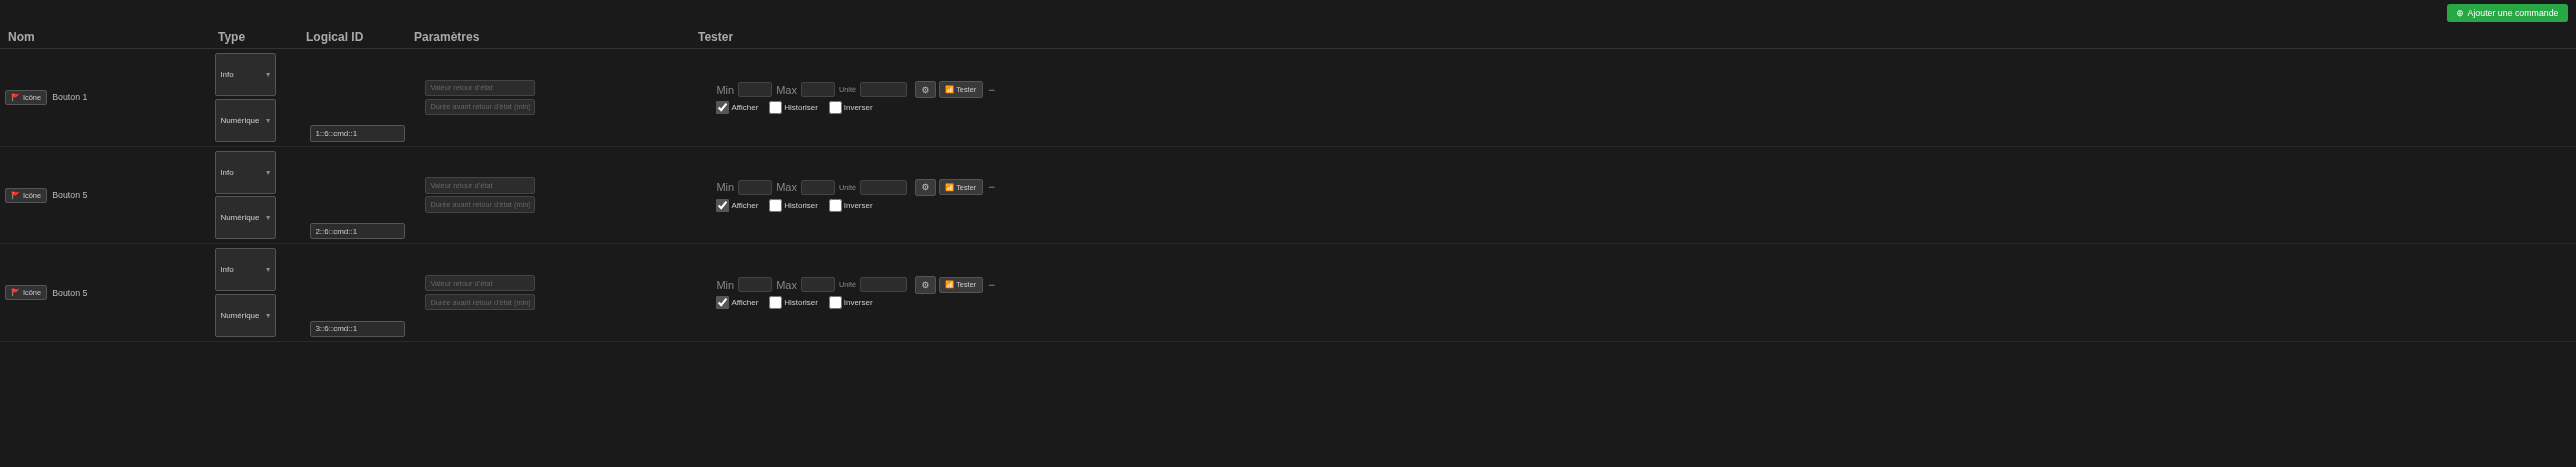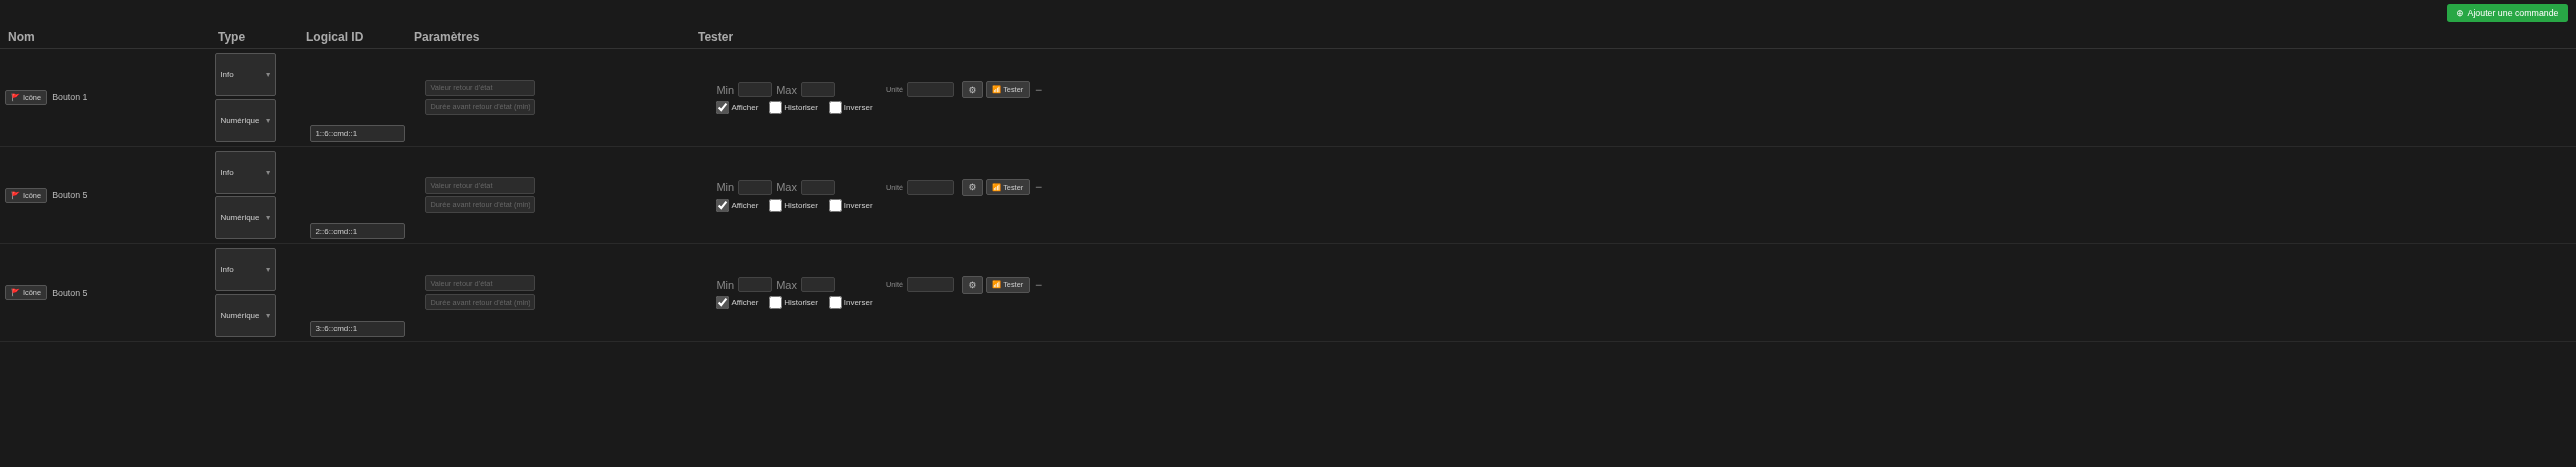--- a/index.html
+++ b/index.html
@@ -125,21 +125,20 @@
       color: #888;
       border-radius: 2px;
       padding: 2px 3.4px;
       font-size: 7.4px;
       width: 34px;
     }
 
     .unite-label {
       color: #888;
       font-size: 7.4px;
-      margin-left: 47px;
     }
 
     .unite-input {
       background: #2c2c2c;
       border: 0.7px solid #444;
       color: #888;
       border-radius: 2px;
       padding: 2px 3.4px;
       font-size: 7.4px;
       width: 47px;

